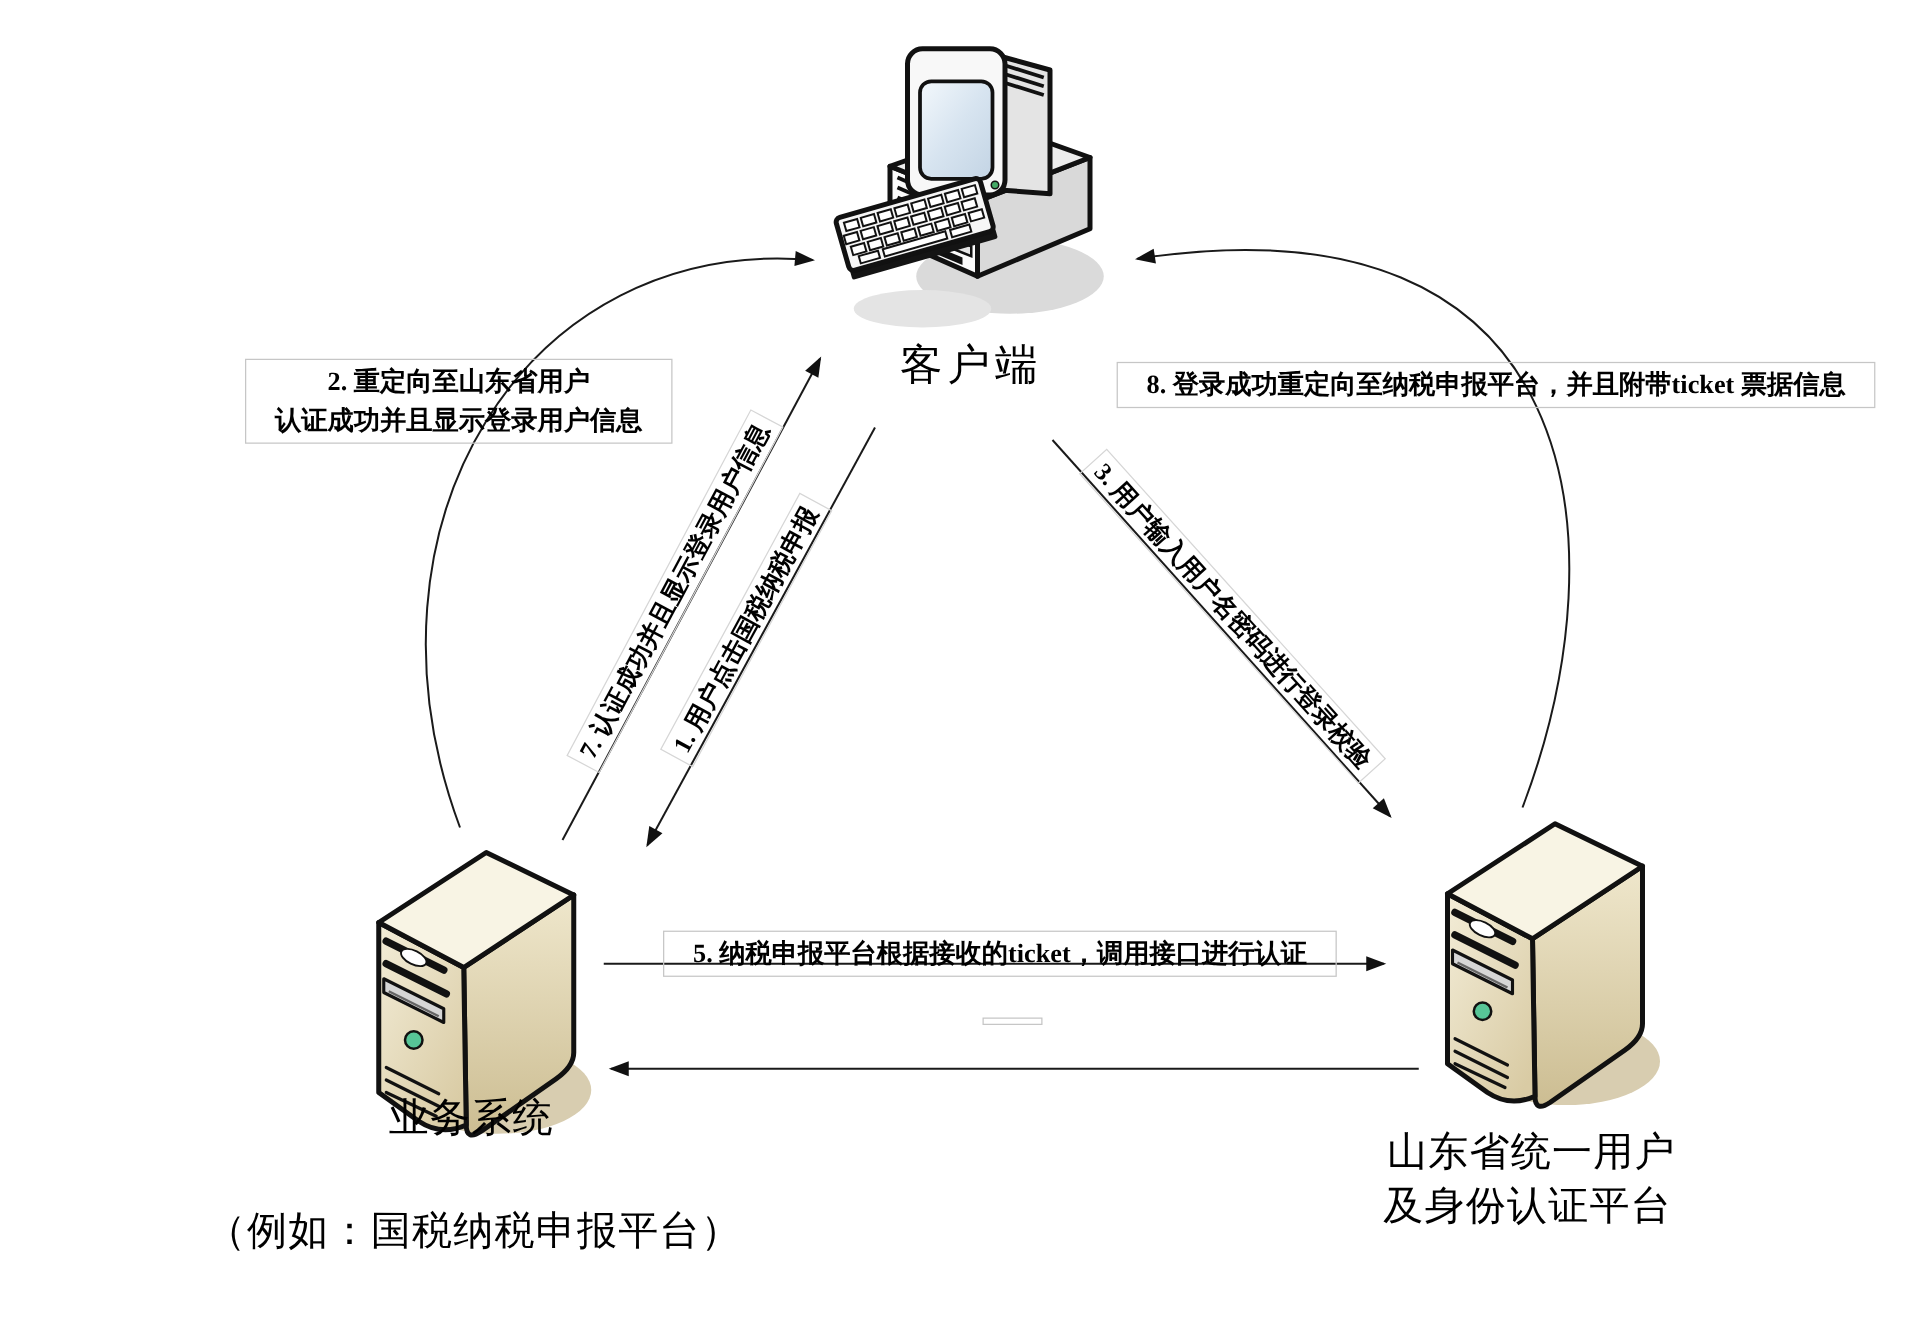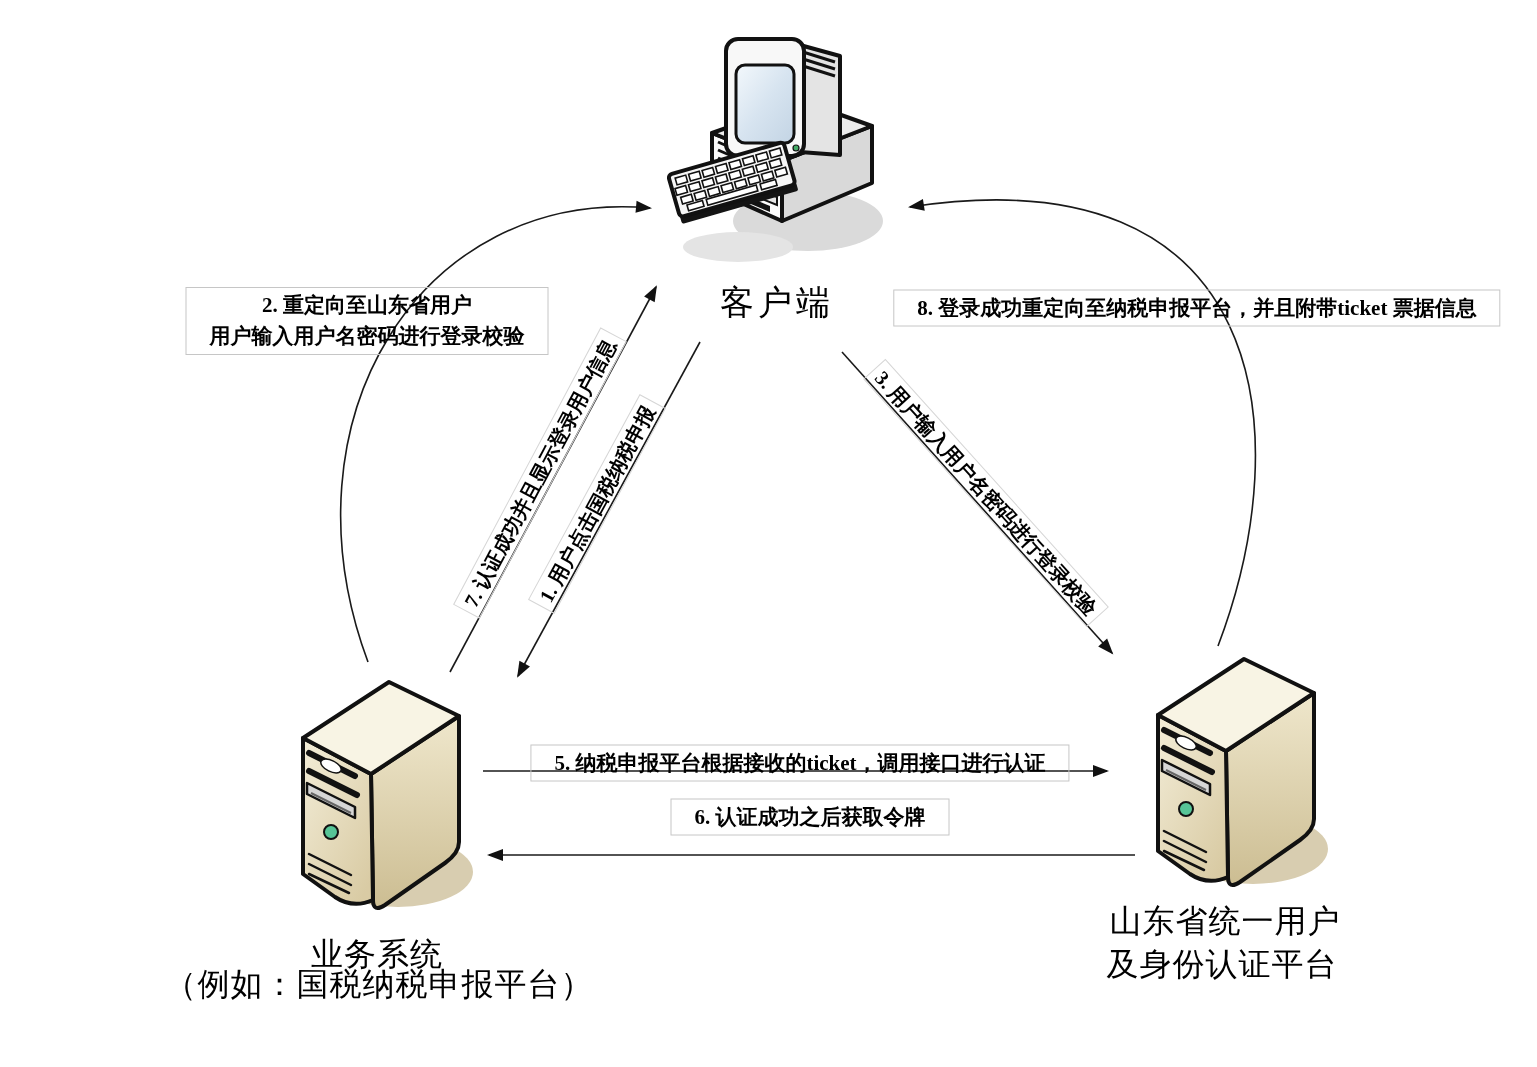--- a/index.html
+++ b/index.html
@@ -119,37 +119,36 @@
       <path d="M368,662 C278,420 420,188 650,208" marker-end="url(#arrow)"></path>
       <path d="M1218,646 C1300,430 1268,152 910,207" marker-end="url(#arrow)"></path>
       <line x1="700" y1="342" x2="518" y2="676" marker-end="url(#arrow)"></line>
       <line x1="450" y1="672" x2="656" y2="287" marker-end="url(#arrow)"></line>
       <line x1="842" y1="352" x2="1112" y2="653" marker-end="url(#arrow)"></line>
       <line x1="483" y1="771" x2="1107" y2="771" marker-end="url(#arrow)"></line>
       <line x1="1135" y1="855" x2="489" y2="855" marker-end="url(#arrow)"></line>
     </g>
   </svg>
 
-  <div class="lbl client-lbl" style="left:777px;top:303px;">客户端</div>
-  <div class="lbl entity-lbl" style="left:377px;top:955px;">业务系统</div>
+  <div class="lbl client-lbl" style="left:777px;top:292px;">客户端</div>
+  <div class="lbl entity-lbl" style="left:377px;top:895px;">业务系统</div>
   <div class="lbl entity-lbl" style="left:1225px;top:922px;">山东省统一用户</div>
   <div class="lbl entity-lbl" style="left:379px;top:985px;">（例如：国税纳税申报平台）</div>
   <div class="lbl entity-lbl" style="left:1222px;top:965px;">及身份认证平台</div>
 
   <div class="lbl msg" style="left:367px;top:321px;">
     <div>2. 重定向至山东省用户</div>
-    <div>用户输入用户名密码进行登录校验</div>
+    <div>认证成功并且显示登录用户信息</div>
   </div>
 
   <div class="lbl msg" style="left:1197px;top:308px;">8. 登录成功重定向至纳税申报平台，并且附带ticket 票据信息</div>
 
   <div class="lbl msg" style="left:800px;top:741px;margin-top:22px;">5. 纳税申报平台根据接收的ticket，调用接口进行认证</div>
 
   <div class="lbl msg" style="left:810px;top:817px;">
-    <div>6. 认证成功之后获取令牌</div>
   </div>
 
   <div class="lbl msg rot" style="left:540px;top:473px;transform:translate(-50%,-50%) rotate(-62deg);">7. 认证成功并且显示登录用户信息</div>
 
   <div class="lbl msg rot" style="left:597px;top:504px;transform:translate(-50%,-50%) rotate(-61.5deg);">1. 用户点击国税纳税申报</div>
 
   <div class="lbl msg rot" style="left:986px;top:493px;transform:translate(-50%,-50%) rotate(48deg);">3. 用户输入用户名密码进行登录校验</div>
 
 </div>
 

